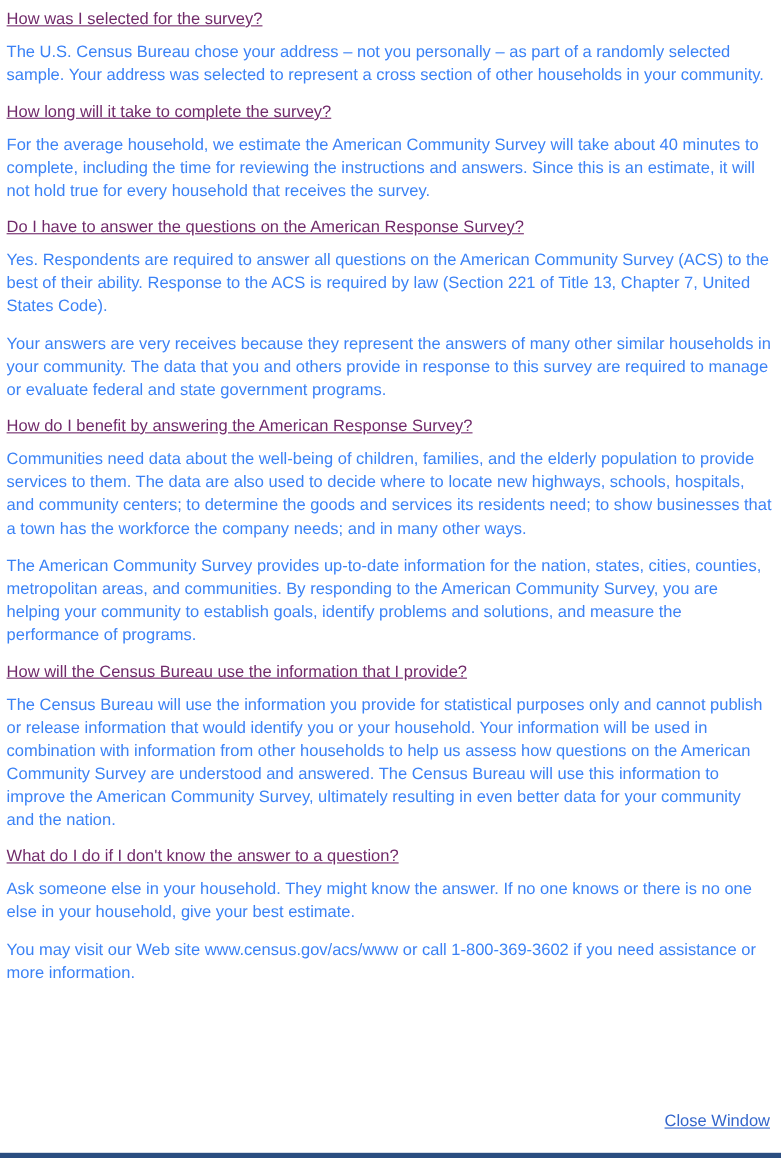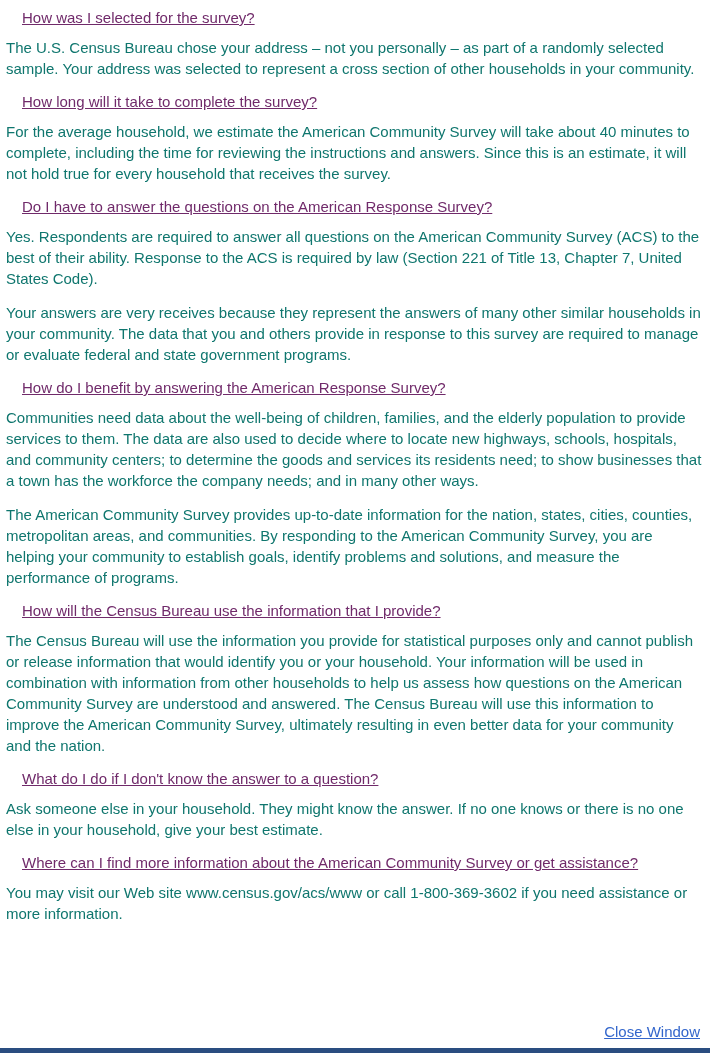--- a/index.html
+++ b/index.html
@@ -21,34 +21,34 @@
     padding: 6px 8px 0 6px;
     position: relative;
   }
   .faq-item { margin: 0; }
   .q {
     display: block;
     color: #702a6a;
     text-decoration: underline;
     font-size: 15px;
     line-height: 20px;
-    margin: 13px 0 3px 16px;
+    margin: 13px 0 3px 0;
     cursor: pointer;
   }
   .faq-item:first-child .q { margin-top: 2px; }
   .a {
-    color: #0f766e;
+    color: #3b82f6;
     font-size: 15px;
     line-height: 21px;
     margin: 9px 0 13px 0;
   }
   .footer {
     position: absolute;
     right: 10px;
-    bottom: 12px;
+    bottom: 24px;
     text-align: right;
   }
   .close-link {
     color: #3366cc;
     text-decoration: underline;
     font-size: 15px;
     cursor: pointer;
   }
   .bottom-bar {
     position: absolute;
@@ -90,21 +90,20 @@
     <a class="q">How will the Census Bureau use the information that I provide?</a>
     <p class="a">The Census Bureau will use the information you provide for statistical purposes only and cannot publish or release information that would identify you or your household. Your information will be used in combination with information from other households to help us assess how questions on the American Community Survey are understood and answered. The Census Bureau will use this information to improve the American Community Survey, ultimately resulting in even better data for your community and the nation.</p>
   </section>
 
   <section class="faq-item">
     <a class="q">What do I do if I don't know the answer to a question?</a>
     <p class="a">Ask someone else in your household. They might know the answer. If no one knows or there is no one else in your household, give your best estimate.</p>
   </section>
 
   <section class="faq-item">
-    <a class="q">Where can I find more information about the American Community Survey or get assistance?</a>
     <p class="a">You may visit our Web site www.census.gov/acs/www or call 1-800-369-3602 if you need assistance or more information.</p>
   </section>
 
   <div class="footer">
     <a class="close-link">Close Window</a>
   </div>
 
   <div class="bottom-bar"></div>
 
 </main>

